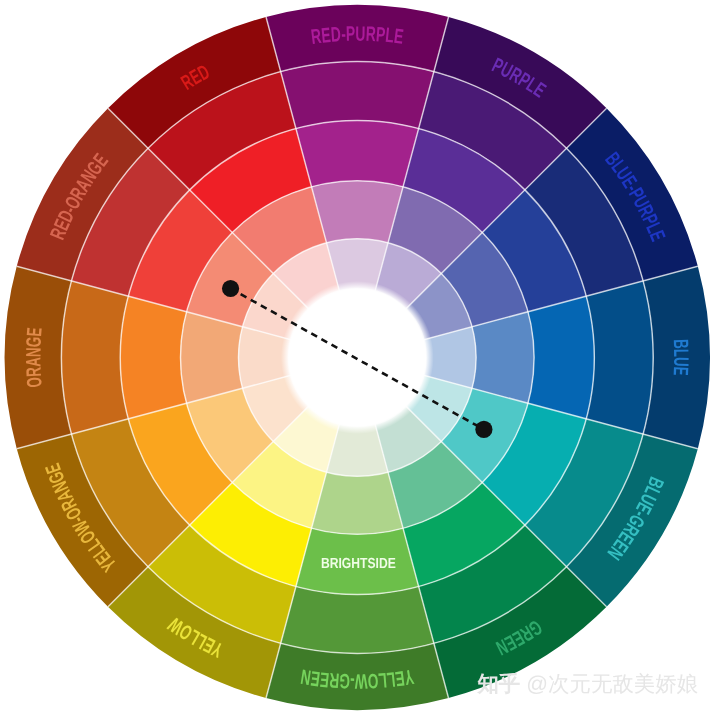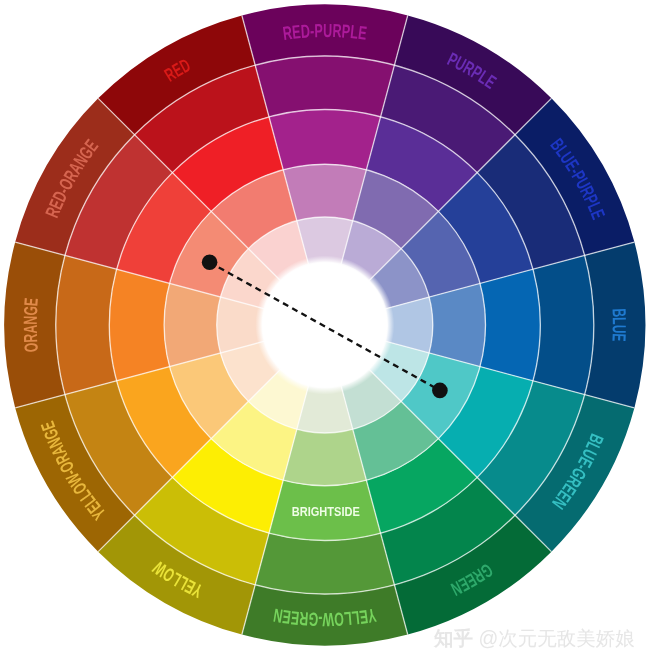--- a/index.html
+++ b/index.html
@@ -4,21 +4,21 @@
 <title>Color Wheel</title>
 <style>
   html,body{margin:0;padding:0;background:#ffffff;}
   body{width:650px;height:650px;overflow:hidden;font-family:"Liberation Sans",sans-serif;}
   #stage{position:relative;width:650px;height:650px;background:#ffffff;overflow:hidden;}
   svg#wheel{position:absolute;left:0;top:0;width:650px;height:650px;display:block;}
   .seg{stroke-width:0;shape-rendering:geometricPrecision;}
   .sector-label{font-family:"Liberation Sans",sans-serif;font-weight:700;}
   .divider{fill:none;}
   #brand{font-family:"Liberation Sans",sans-serif;font-weight:700;}
-  #wm{position:absolute;white-space:nowrap;font-family:"Liberation Sans",sans-serif;line-height:1;margin-top:16px;}
+  #wm{position:absolute;white-space:nowrap;font-family:"Liberation Sans",sans-serif;line-height:1;}
   #wm .wm-logo{font-weight:700;}
 </style>
 </head>
 <body>
 
 <div id="stage">
 <svg id="wheel" viewBox="0 0 650 650" xmlns="http://www.w3.org/2000/svg">
   <defs>
     <radialGradient id="hubglow">
       <stop offset="0.865" stop-color="#ffffff" stop-opacity="1"></stop>

